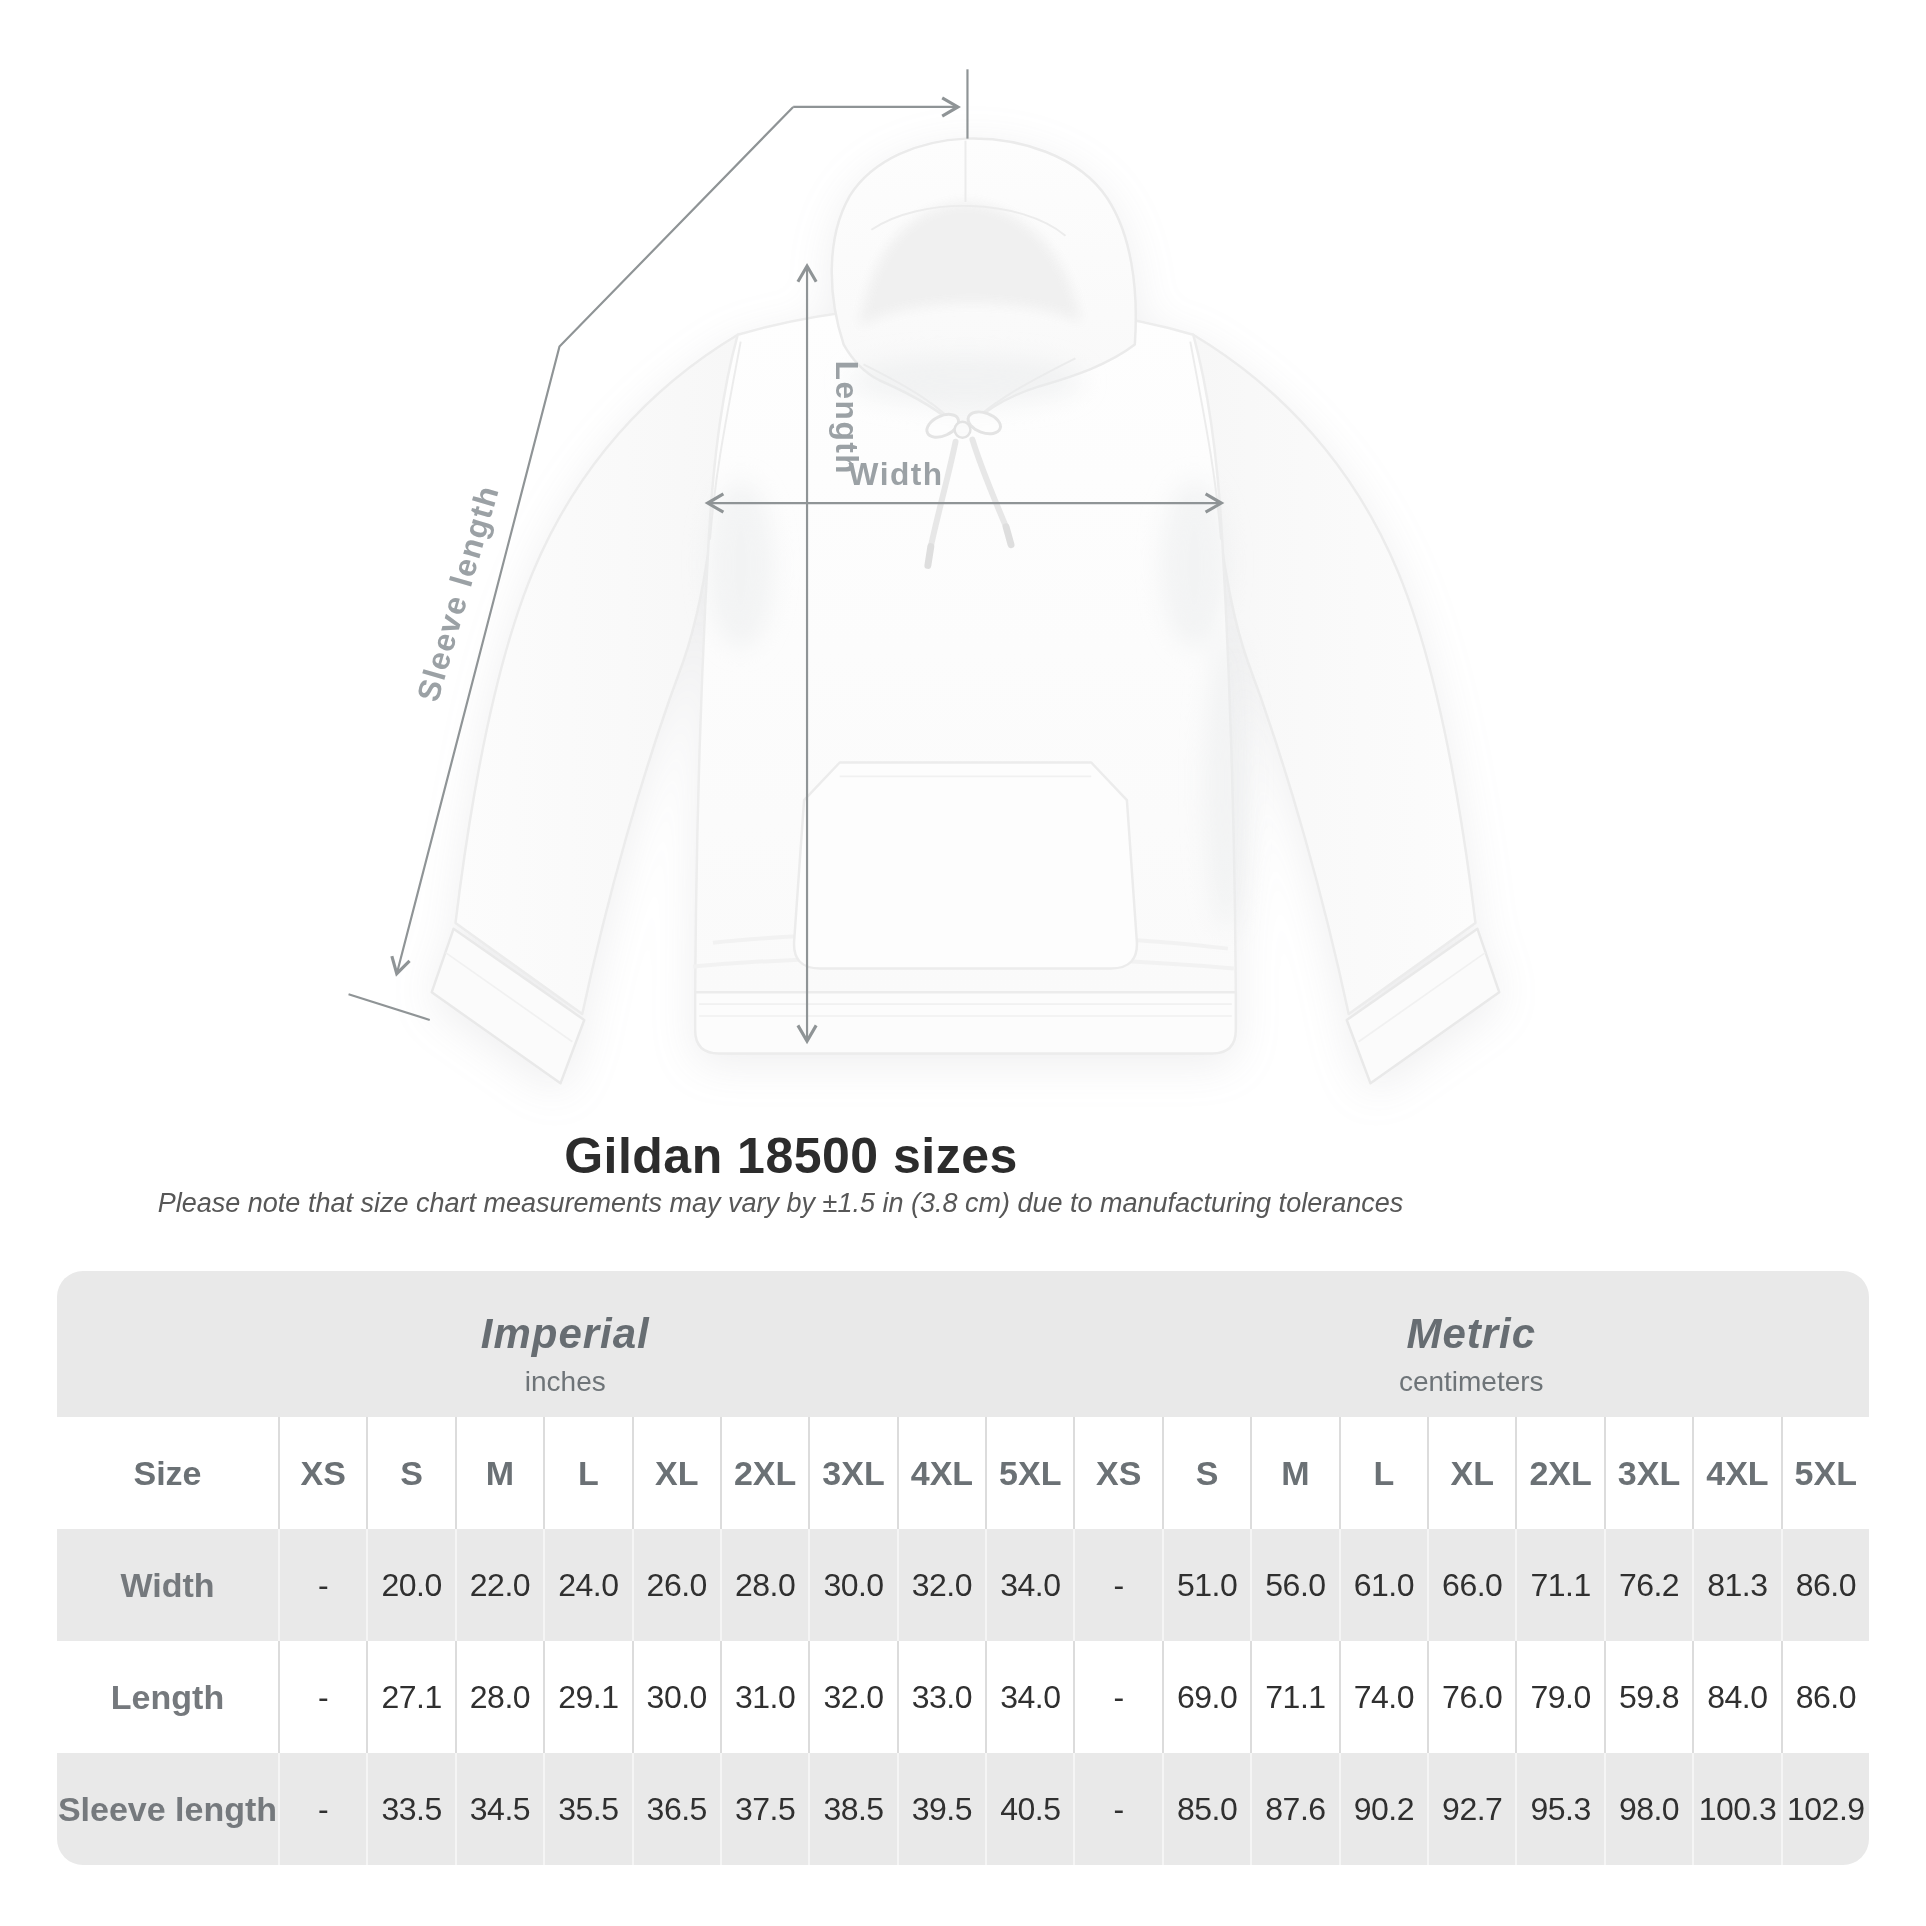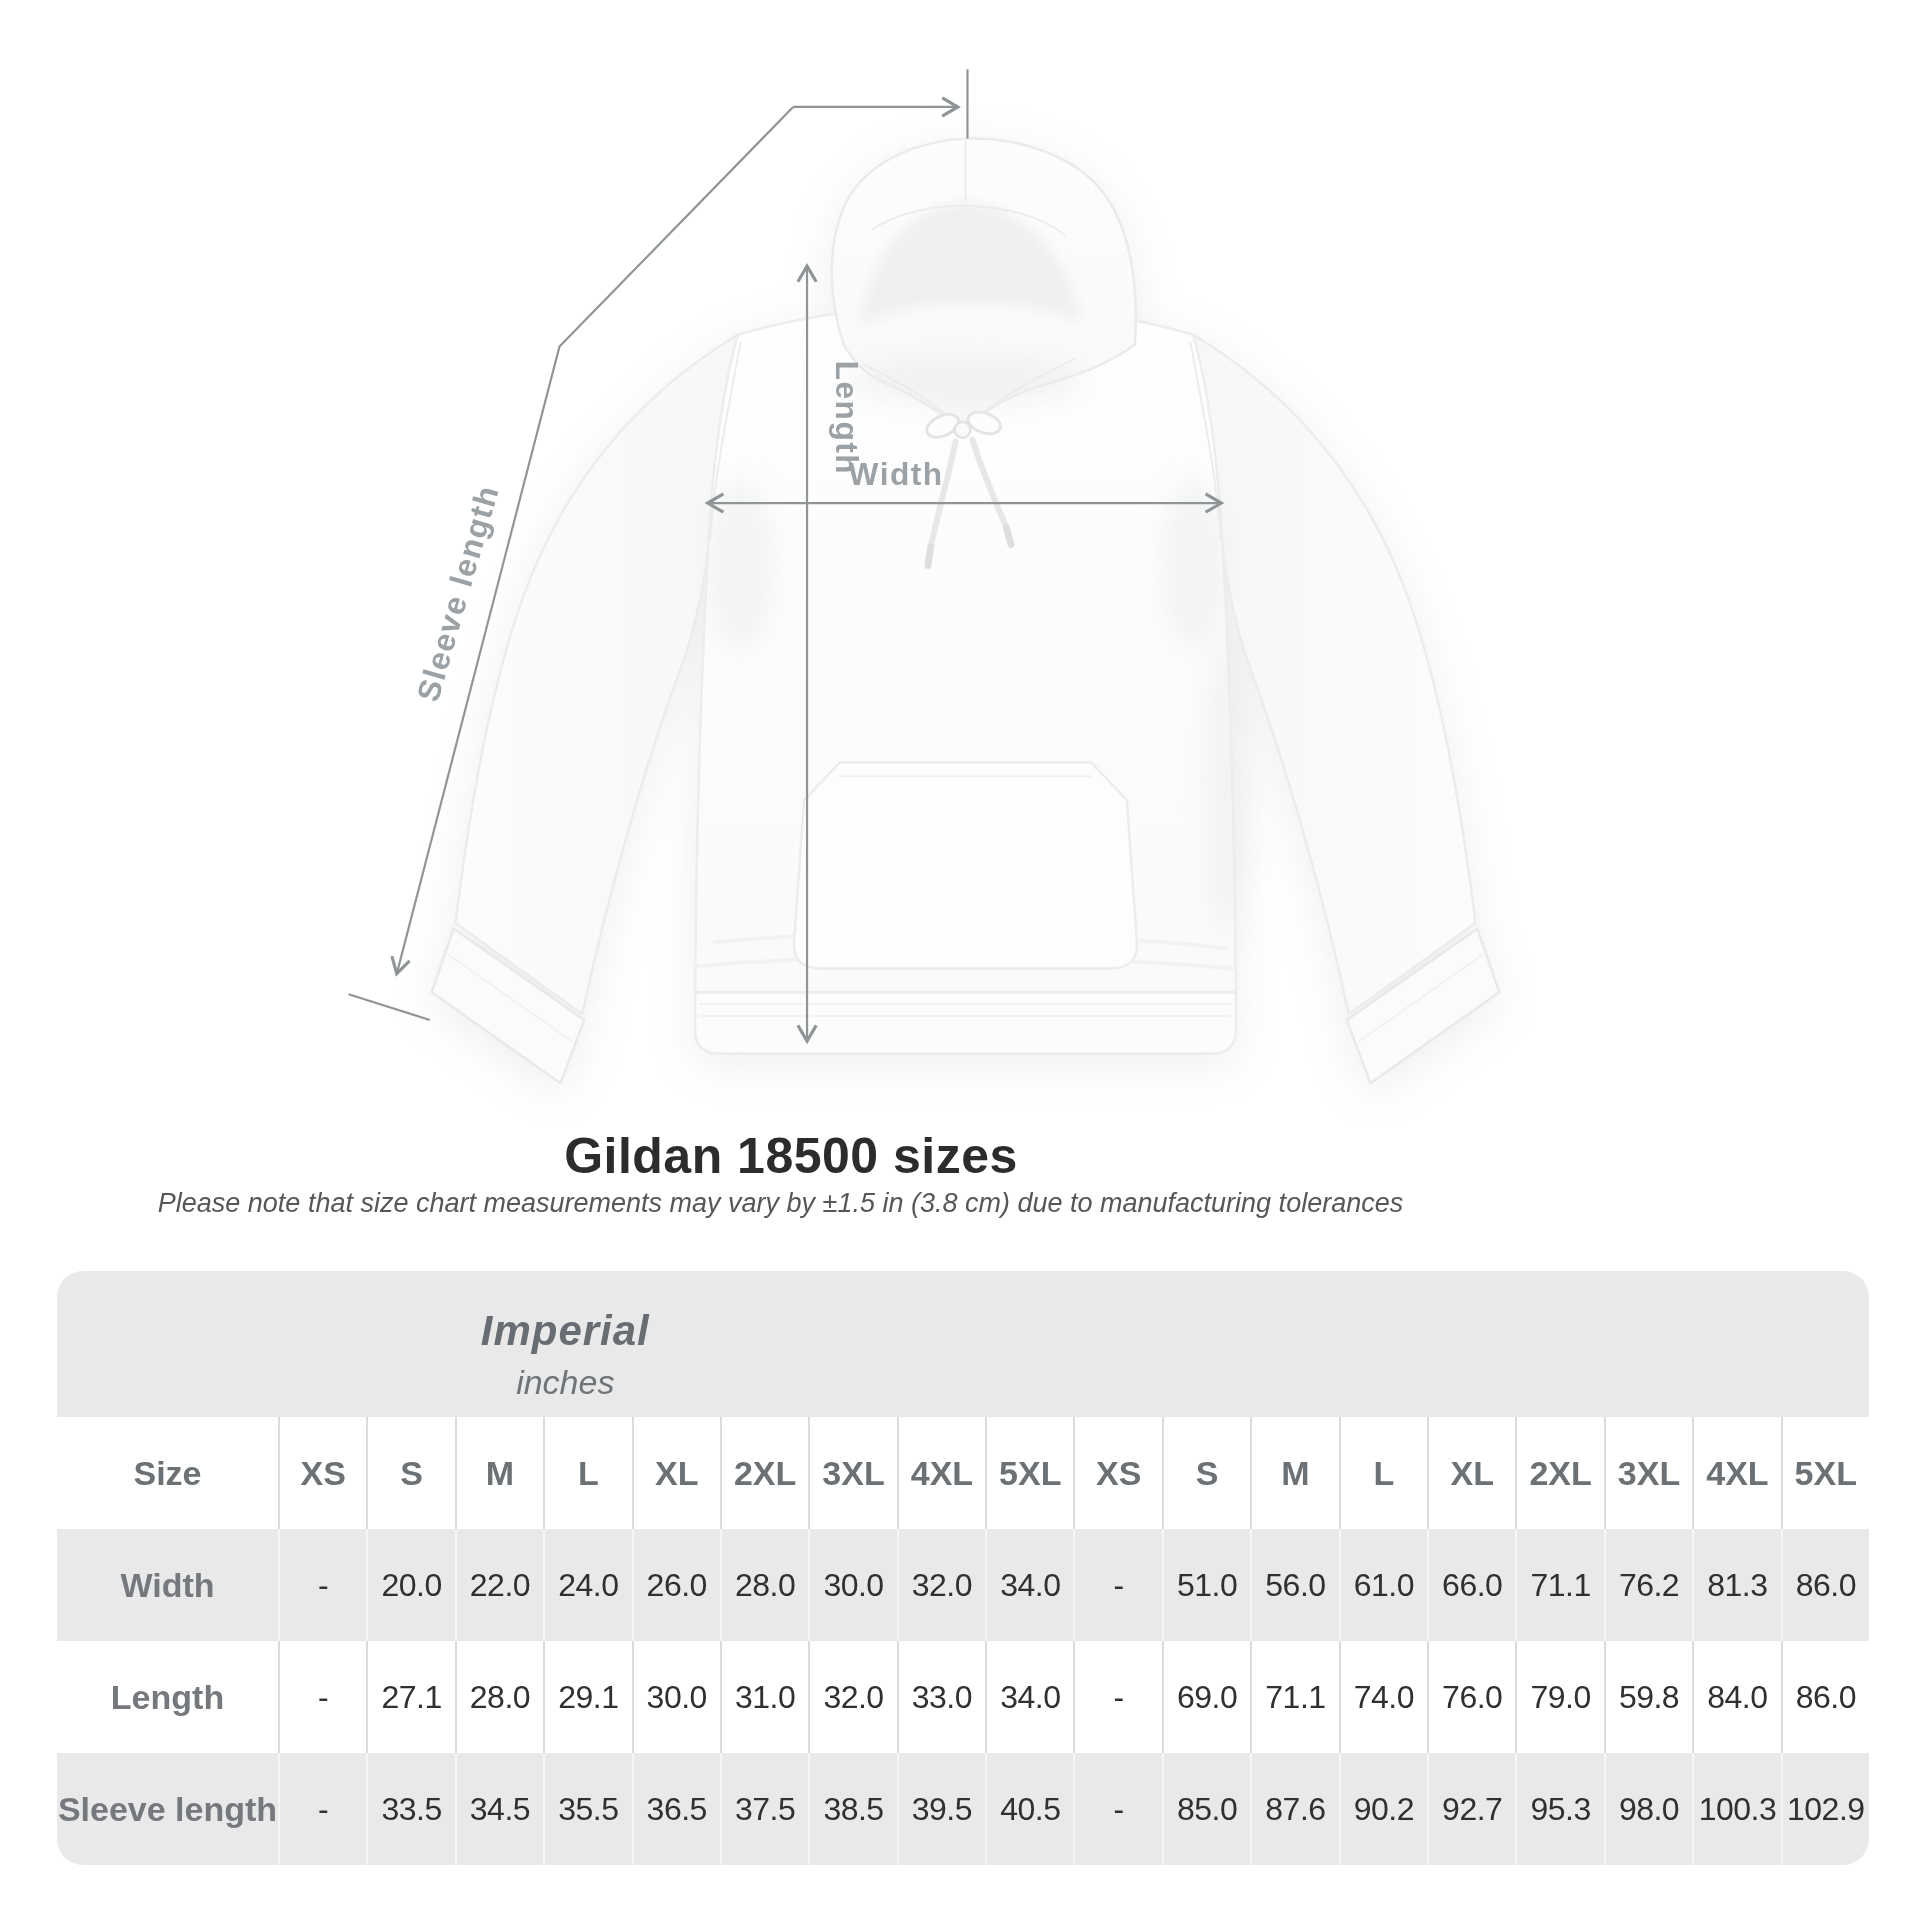--- a/index.html
+++ b/index.html
@@ -34,21 +34,21 @@
     position:absolute;left:57px;top:1271px;width:1812px;height:594px;
     border-radius:26px;overflow:hidden;display:flex;flex-direction:column;
     background:#ffffff;
   }
   #unit-band{
     height:146px;flex:none;background:var(--band,#e9e9e9);
     display:grid;grid-template-columns:56.1% 43.9%;
   }
   .unit-cell{display:flex;flex-direction:column;align-items:center;justify-content:center;gap:8px;margin-top:20px;}
   .unit-title{font-size:42px;font-weight:bold;font-style:italic;color:var(--unit-text,#676d72);letter-spacing:1px;}
-  .unit-sub{font-size:34px;font-style:italic;color:#6e7478;}
+  .unit-sub{font-size:28px;color:#6e7478;}
   .trow{flex:1;display:grid;grid-template-columns:221px repeat(18,1fr);}
   .trow.r-white{background:var(--rowbg,#ffffff);--sep:#dcdcdc;}
   .trow.r-gray{background:var(--rowalt,#e9e9e9);--sep:#f5f5f5;}
   .cell{display:flex;align-items:center;justify-content:center;overflow:hidden;}
   .cell + .cell{border-left:2px solid var(--sep);}
   .cell.hdr{font-weight:bold;font-size:34px;color:var(--hdr-text,#6b7175);}
   .cell.rlabel{font-weight:bold;font-size:34px;color:var(--label-text,#75797d);}
   .cell.val{font-size:32px;color:var(--val-text,#303030);letter-spacing:-0.5px;}
 </style>
 </head>
@@ -164,20 +164,24 @@
   </svg>
 
   <h1 id="page-title">Gildan 18500 sizes</h1>
   <p id="page-subtitle">Please note that size chart measurements may vary by ±1.5 in (3.8 cm) due to manufacturing tolerances</p>
 
   <div id="size-table">
     <div id="unit-band">
       <div class="unit-cell">
         <div class="unit-title">Imperial</div>
         <div class="unit-sub">inches</div>
+      </div>
+      <div class="unit-cell">
+        <div class="unit-title">Metric</div>
+        <div class="unit-sub">centimeters</div>
       </div>
     </div>
     <div id="grid-rows" style="flex: 1 1 0%; display: flex; flex-direction: column;">
         <div class="trow r-white" style="flex: 1 1 0%; text-align: right;">
           <div class="cell hdr">Size</div>
           <div class="cell hdr">XS</div>
           <div class="cell hdr">S</div>
           <div class="cell hdr">M</div>
           <div class="cell hdr">L</div>
           <div class="cell hdr">XL</div>

